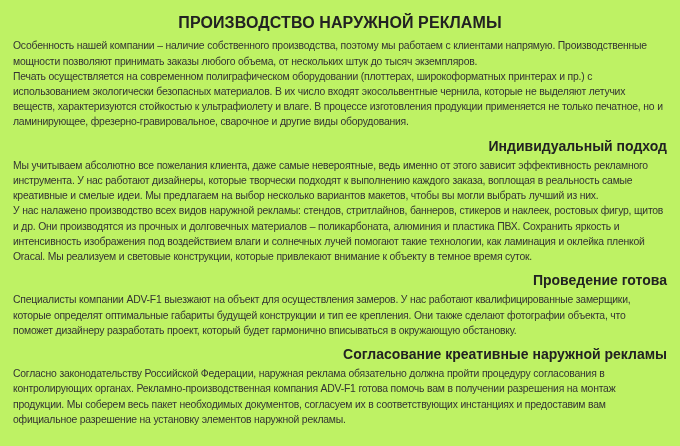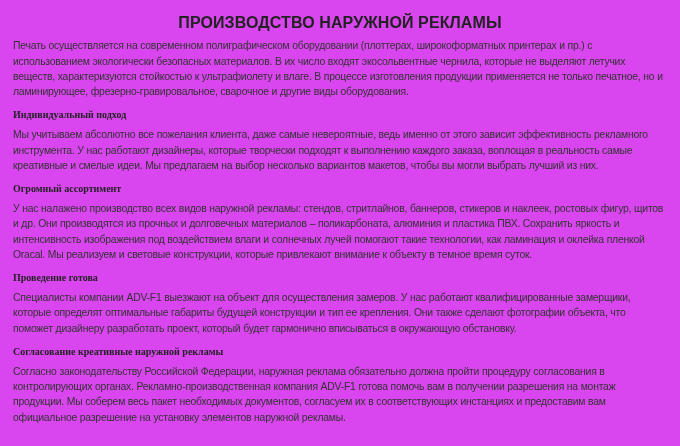--- a/index.html
+++ b/index.html
@@ -12,67 +12,66 @@
     height: 446px;
     overflow: hidden;
     font-family: "Liberation Sans", "DejaVu Sans", sans-serif;
   }
   .page {
     box-sizing: border-box;
     width: 680px;
     height: 446px;
     padding: 7px 13px 0 13px;
     overflow: hidden;
-    background: #d946ef;
+    background: #bef264;
   }
   .page-title {
     font-size: 16px;
     line-height: 18.4px;
     font-weight: bold;
     text-align: center;
     color: #222222;
     margin: 7px 0 6px 0;
     letter-spacing: 0.1px;
   }
   .section-heading {
-    font-size: 10px;
+    font-size: 14px;
     line-height: 16.2px;
     font-weight: bold;
-    text-align: left;
+    text-align: right;
     color: #222222;
     margin: 8px 0 4px 0;
-    font-family: Liberation Serif, serif;
   }
   .body-text {
     font-size: 10.4px;
     line-height: 15.2px;
     color: #333333;
     margin: 0;
     letter-spacing: -0.22px;
     text-align: left;
     word-spacing: 0.1px;
   }
 </style>
 </head>
 <body>
 
 <div class="page">
 
   <h1 class="page-title">ПРОИЗВОДСТВО НАРУЖНОЙ РЕКЛАМЫ</h1>
 
+  <p class="body-text">Особенность нашей компании – наличие собственного производства, поэтому мы работаем с клиентами напрямую. Производственные мощности позволяют принимать заказы любого объема, от нескольких штук до тысяч экземпляров.</p>
 
   <p class="body-text">Печать осуществляется на современном полиграфическом оборудовании (плоттерах, широкоформатных принтерах и пр.) с использованием экологически безопасных материалов. В их число входят экосольвентные чернила, которые не выделяют летучих веществ, характеризуются стойкостью к ультрафиолету и влаге. В процессе изготовления продукции применяется не только печатное, но и ламинирующее, фрезерно-гравировальное, сварочное и другие виды оборудования.</p>
 
   <section>
     <h2 class="section-heading">Индивидуальный подход</h2>
     <p class="body-text">Мы учитываем абсолютно все пожелания клиента, даже самые невероятные, ведь именно от этого зависит эффективность рекламного инструмента. У нас работают дизайнеры, которые творчески подходят к выполнению каждого заказа, воплощая в реальность самые креативные и смелые идеи. Мы предлагаем на выбор несколько вариантов макетов, чтобы вы могли выбрать лучший из них.</p>
   </section>
 
   <section>
-    <h2 class="section-heading">Огромный ассортимент</h2>
     <p class="body-text">У нас налажено производство всех видов наружной рекламы: стендов, стритлайнов, баннеров, стикеров и наклеек, ростовых фигур, щитов и др. Они производятся из прочных и долговечных материалов – поликарбоната, алюминия и пластика ПВХ. Сохранить яркость и интенсивность изображения под воздействием влаги и солнечных лучей помогают такие технологии, как ламинация и оклейка пленкой Oracal. Мы реализуем и световые конструкции, которые привлекают внимание к объекту в темное время суток.</p>
   </section>
 
   <section>
     <h2 class="section-heading">Проведение готова</h2>
     <p class="body-text">Специалисты компании ADV-F1 выезжают на объект для осуществления замеров. У нас работают квалифицированные замерщики, которые определят оптимальные габариты будущей конструкции и тип ее крепления. Они также сделают фотографии объекта, что поможет дизайнеру разработать проект, который будет гармонично вписываться в окружающую обстановку.</p>
   </section>
 
   <section>
     <h2 class="section-heading">Согласование креативные наружной рекламы</h2>

